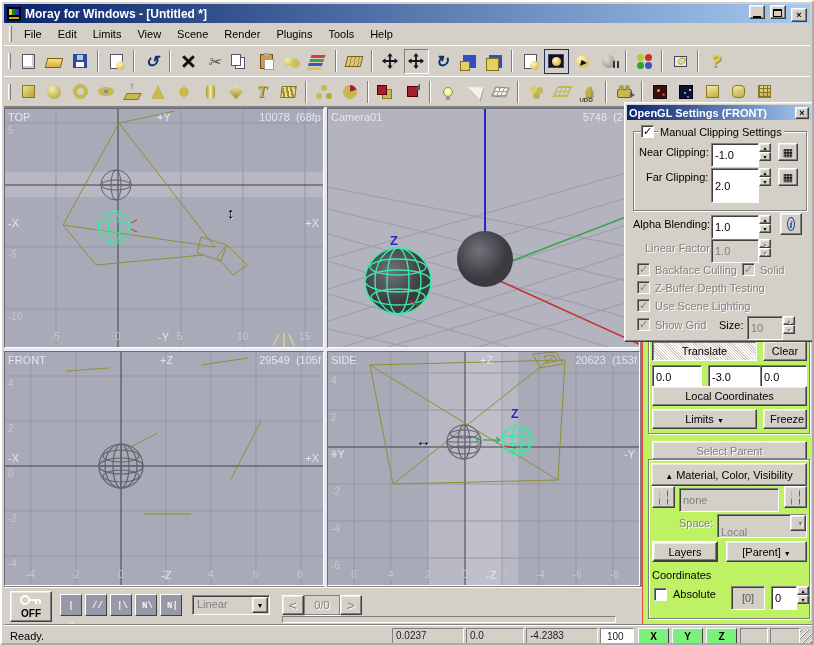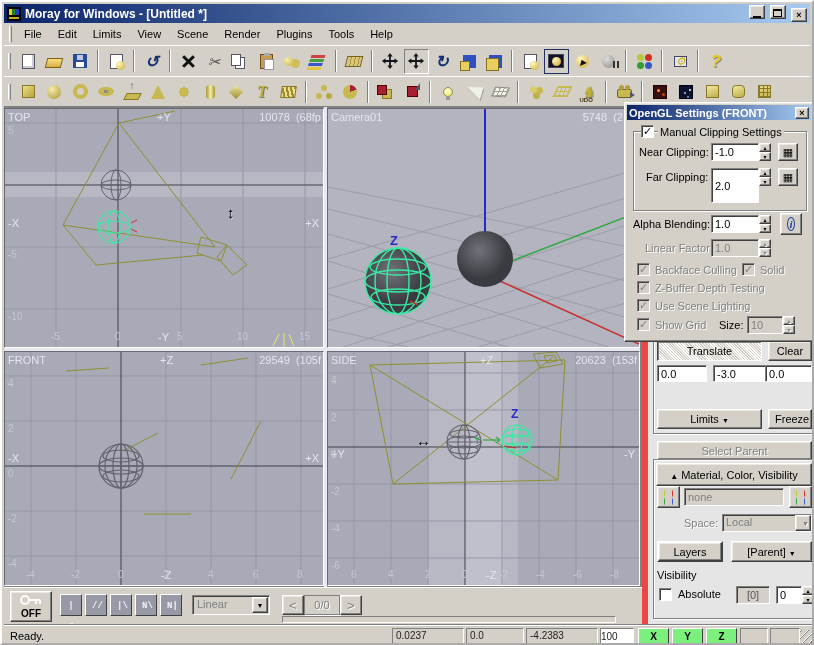--- a/index.html
+++ b/index.html
@@ -124,23 +124,23 @@
   
   #workspace{position:absolute;left:2px;top:105px;width:638px;height:480px;background:#808080;}
   .vp{position:absolute;background:#a9aab7;overflow:hidden;border:1px solid;border-color:#6a6a74 #fff #fff #6a6a74;}
   .vp svg{position:absolute;left:0;top:0;}
   .vplab{position:absolute;color:#e4e5ee;font-size:11px;z-index:3;white-space:pre;}
   .tk{position:absolute;color:#c6c7d4;font-size:10px;z-index:3;}
   .cursor{position:absolute;color:#000;font-weight:bold;font-size:15px;text-shadow:1px 1px 0 #cfd0da;z-index:4;}
   .split-v{position:absolute;background:#e8e8f0;}
   .split-h{position:absolute;background:#e8e8f0;}
   
-  #sidebar{position:absolute;left:640px;top:105px;width:172px;height:517px;background:#e5e5e5;border-left:6px solid #ef4444;}
+  #sidebar{position:absolute;left:640px;top:105px;width:172px;height:517px;background:#bef264;border-left:1px solid #ef4444;}
   .pbtn{position:absolute;font-size:11px;text-align:center;}
-  .pin{position:absolute;font-size:11px;padding:1px 3px;}
+  .pin{position:absolute;font-size:11px;padding:11px 3px;}
   .plab{position:absolute;font-size:11px;}
   .spin{position:absolute;width:12px;display:flex;flex-direction:column;}
   .sb{flex:1;font-size:6px;line-height:6px;text-align:center;padding:0;}
   .cbx{position:absolute;width:13px;height:13px;background:#fff;border:1px solid;border-color:#808080 #fff #fff #808080;box-shadow:inset 1px 1px 0 #404040;font-size:11px;line-height:11px;text-align:center;}
   .cbx.dis{background:#d4d0c8;color:#808080;}
   .combo-a{position:absolute;width:16px;font-size:7px;text-align:center;}
   
   #dialog{position:absolute;left:622px;top:100px;width:190px;height:240px;background:#d4d0c8;
     border:1px solid;border-color:#fff #404040 #404040 #fff;box-shadow:inset -1px -1px 0 #808080,inset 1px 1px 0 #ece9e2;z-index:10;}
   #dlg-title{position:absolute;left:2px;top:2px;right:2px;height:15px;
@@ -617,20 +617,21 @@
     <div class="split-h" style="left:0;top:241px;width:636px;height:3px;"></div>
   </div>
 
   <div id="sidebar">
     <div class="abs etch" style="left:5px;top:230px;width:162px;height:97px;"></div>
     <button class="b3 pressed pbtn" style="left:9px;top:234px;width:105px;height:20px;">Translate</button>
     <button class="b3 pbtn" style="left:120px;top:234px;width:44px;height:20px;">Clear</button>
     <input class="sunk pin" style="left: 9px; top: 258px; width: 50px; height: 17px;" value="0.0">
     <input class="sunk pin" style="left: 65px; top: 258px; width: 68px; height: 17px;" value="-3.0">
     <input class="sunk pin" style="left: 117px; top: 258px; width: 47px; height: 17px;" value="0.0">
+    <button class="b3 pbtn" style="left:9px;top:279px;width:155px;height:20px;">Local Coordinates</button>
     <button class="b3 pbtn" style="left:9px;top:302px;width:105px;height:20px;">
       <span>Limits</span>
       <span style="font-size:7px;">▼</span>
     </button>
     <button class="b3 pbtn" style="left:120px;top:302px;width:44px;height:20px;">Freeze</button>
 
     <button class="b3 pbtn dis-t" style="left:9px;top:334px;width:155px;height:19px;">Select Parent</button>
 
     <div class="abs etch" style="left:5px;top:352px;width:162px;height:160px;"></div>
     <button class="b3 pbtn" style="left:8px;top:356px;width:156px;height:23px;font-size:11px;">
@@ -647,21 +648,21 @@
     <span class="plab dis-t" style="left:36px;top:410px;">Space:</span>
     <div class="sunk dis pin" style="left:74px;top:407px;width:90px;height:18px;">
       <span>Local</span>
       <button class="b3 combo-a dis-t" style="right:0;top:0;height:16px;">▼</button>
     </div>
     <button class="b3 pbtn" style="left:9px;top:434px;width:66px;height:21px;border-width:2px;">Layers</button>
     <button class="b3 pbtn" style="left:83px;top:434px;width:81px;height:21px;">
       <span>[Parent]</span>
       <span style="font-size:7px;">▼</span>
     </button>
-    <span class="plab" style="left:9px;top:462px;">Visibility</span>
+    <span class="plab" style="left:9px;top:462px;">Coordinates</span>
     <span class="cbx" style="left:11px;top:481px;"></span>
     <span class="plab" style="left:30px;top:481px;">Absolute</span>
     <span class="pin sunk dis ctr" style="left:88px;top:479px;width:34px;height:18px;color:#555;">[0]</span>
     <input class="sunk pin" style="left: 128px; top: 479px; width: 26px; height: 18px;" value="0">
     <span class="spin" style="left:154px;top:479px;height:18px;">
       <button class="b3 sb">▴</button>
       <button class="b3 sb">▾</button>
     </span>
   </div>
 
@@ -743,21 +744,21 @@
     <span class="abs dis-t ctr" style="left:300px;top:7px;width:36px;height:20px;border:1px solid #808080;box-shadow:1px 1px 0 #fff;">0/0</span>
     <button class="b3 abs dis-t" style="left:336px;top:7px;width:22px;height:20px;">&gt;</button>
     <div class="abs" style="left:278px;top:28px;width:334px;height:7px;border:1px solid;border-color:#808080 #fff #fff #808080;"></div>
   </div>
 
   <div id="statusbar">
     <span class="abs" style="left:6px;top:5px;font-size:11px;">Ready.</span>
     <span class="cell" style="left:388px;width:72px;">0.0237</span>
     <span class="cell" style="left:462px;width:58px;">0.0</span>
     <span class="cell" style="left:522px;width:72px;">-4.2383</span>
-    <input class="cell" style="left: 596px; width: 34px; background: rgb(255, 255, 255); padding: 0px 0;" value="100">
+    <input class="cell" style="left: 596px; width: 34px; background: rgb(255, 255, 255); padding: 0px 6px;" value="100">
     <button class="axb" style="left:634px;">X</button>
     <button class="axb" style="left:668px;">Y</button>
     <button class="axb" style="left:702px;">Z</button>
     <span class="cell" style="left:736px;width:28px;"></span>
     <span class="cell" style="left:766px;width:30px;"></span>
     <span id="grip"></span>
   </div>
 
 </div>
 

